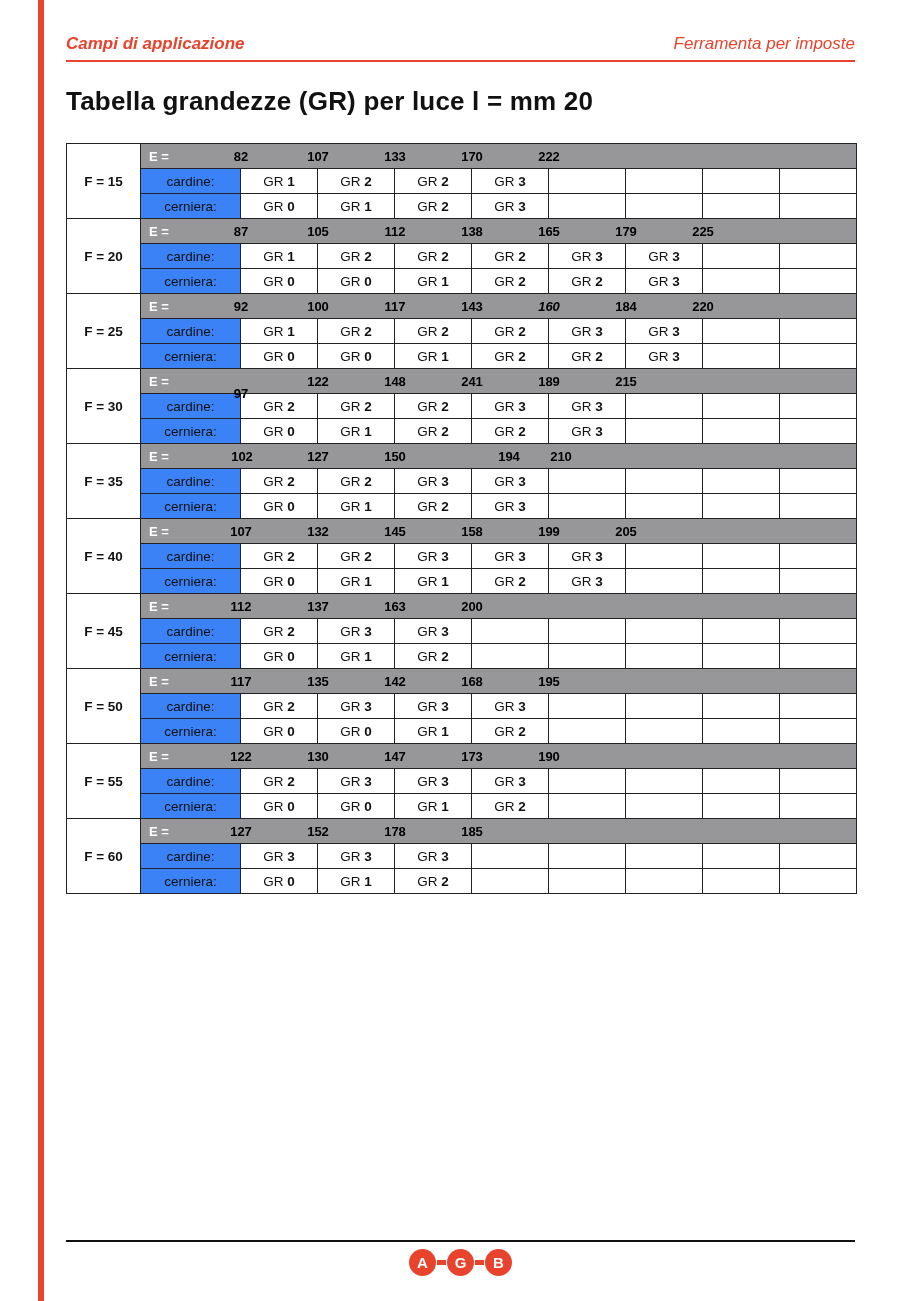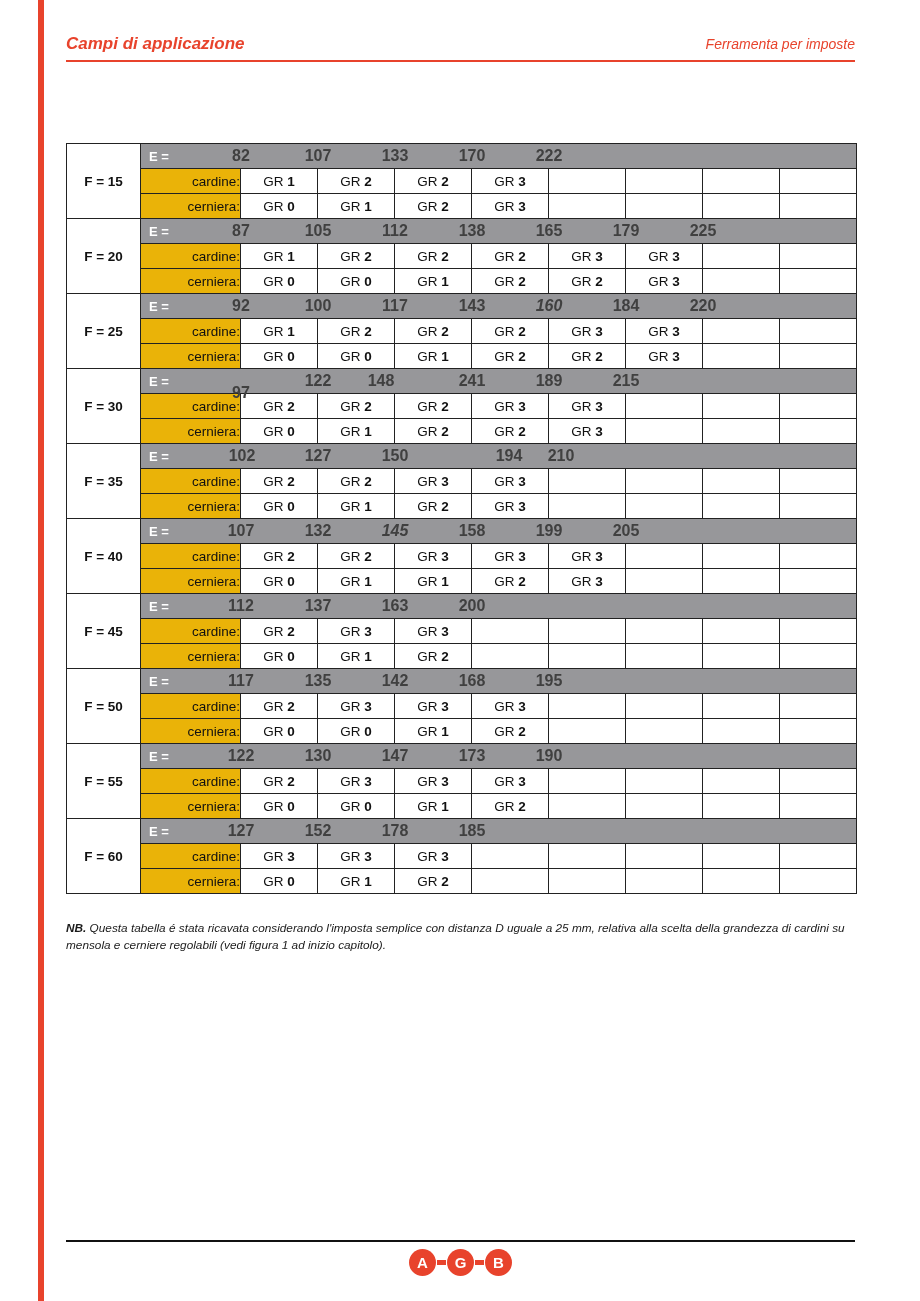--- a/index.html
+++ b/index.html
@@ -31,21 +31,21 @@
   }
   .header-left {
     color: var(--accent, #e8432c);
     font-style: italic;
     font-weight: bold;
     font-size: 17px;
   }
   .header-right {
     color: var(--accent, #e8432c);
     font-style: italic;
-    font-size: 14px;
+    font-size: 17px;
   }
   .header-rule {
     position: absolute;
     left: 66px; top: 60px;
     width: 789px; height: 2px;
     background: var(--accent, #e8432c);
   }
 
   .title {
     position: absolute;
@@ -87,29 +87,29 @@
     transform: translateY(-50%);
     color: #ffffff;
     font-weight: bold;
     font-size: 13px;
     white-space: nowrap;
   }
   .e-val {
     position: absolute;
     top: 50%;
     transform: translate(-50%, -50%);
-    color: #404040;
+    color: #000000;
     font-weight: bold;
-    font-size: 16px;
+    font-size: 13px;
     white-space: nowrap;
   }
   .row-label {
     padding-left: 8px;
-    text-align: right;
-    background: #eab308;
+    text-align: center;
+    background: #3b82f6;
   }
   .data-cell {
     text-align: center;
     background: #ffffff;
   }
   .data-cell b { font-weight: bold; }
 
   .note {
     position: absolute;
     left: 66px; top: 920px;
@@ -161,20 +161,21 @@
 <div class="page">
 
   <div class="accent-strip"></div>
 
   <div class="page-header">
     <span class="header-left">Campi di applicazione</span>
     <span class="header-right">Ferramenta per imposte</span>
   </div>
   <div class="header-rule"></div>
 
+  <h1 class="title">Tabella grandezze (GR) per luce l = mm 20</h1>
 
   <table class="gr-table">
     <colgroup>
       <col style="width:74px">
       <col style="width:100px">
       <col style="width:77px">
         <col style="width:77px">
         <col style="width:77px">
         <col style="width:77px">
       <col style="width:77px">
@@ -285,21 +286,21 @@
           <td class="data-cell">GR <b>3</b></td>
           <td class="data-cell"></td>
           <td class="data-cell"></td>
         </tr>
         <tr>
           <td class="f-cell" rowspan="3">F = 30</td>
           <td class="e-bar" colspan="9">
             <span class="e-label">E =</span>
             <span class="e-val" style="left: 100px; margin-top: 12px;">97</span>
             <span class="e-val" style="left: 177px;">122</span>
-            <span class="e-val" style="left: 240px;">148</span>
+            <span class="e-val" style="left: 254px;">148</span>
             <span class="e-val" style="left: 331px;">241</span>
             <span class="e-val" style="left: 408px;">189</span>
             <span class="e-val" style="left: 485px;">215</span>
           </td>
         </tr>
         <tr>
           <td class="row-label">cardine:</td>
           <td class="data-cell">GR <b>2</b></td>
           <td class="data-cell">GR <b>2</b></td>
           <td class="data-cell">GR <b>2</b></td>
@@ -352,21 +353,21 @@
           <td class="data-cell"></td>
           <td class="data-cell"></td>
           <td class="data-cell"></td>
         </tr>
         <tr>
           <td class="f-cell" rowspan="3">F = 40</td>
           <td class="e-bar" colspan="9">
             <span class="e-label">E =</span>
             <span class="e-val" style="left: 100px;">107</span>
             <span class="e-val" style="left: 177px;">132</span>
-            <span class="e-val" style="left: 254px; font-style: italic;">145</span>
+            <span class="e-val" style="left: 254px;">145</span>
             <span class="e-val" style="left: 331px;">158</span>
             <span class="e-val" style="left: 408px;">199</span>
             <span class="e-val" style="left: 485px;">205</span>
           </td>
         </tr>
         <tr>
           <td class="row-label">cardine:</td>
           <td class="data-cell">GR <b>2</b></td>
           <td class="data-cell">GR <b>2</b></td>
           <td class="data-cell">GR <b>3</b></td>
@@ -513,21 +514,20 @@
           <td class="data-cell">GR <b>2</b></td>
           <td class="data-cell"></td>
           <td class="data-cell"></td>
           <td class="data-cell"></td>
           <td class="data-cell"></td>
           <td class="data-cell"></td>
         </tr>
       </tbody>
   </table>
 
-  <p class="note"><b class="note-label">NB.</b><span> Questa tabella é stata ricavata considerando l'imposta semplice con distanza D uguale a 25 mm, relativa alla scelta della grandezza di cardini su mensola e cerniere regolabili (vedi figura 1 ad inizio capitolo).</span></p>
 
   <div class="footer-rule"></div>
 
   <div class="logo" id="logo">
       <span class="logo-circle">A</span>
       <span class="logo-dash"></span>
       <span class="logo-circle">G</span>
       <span class="logo-dash"></span>
       <span class="logo-circle">B</span>
     </div>

